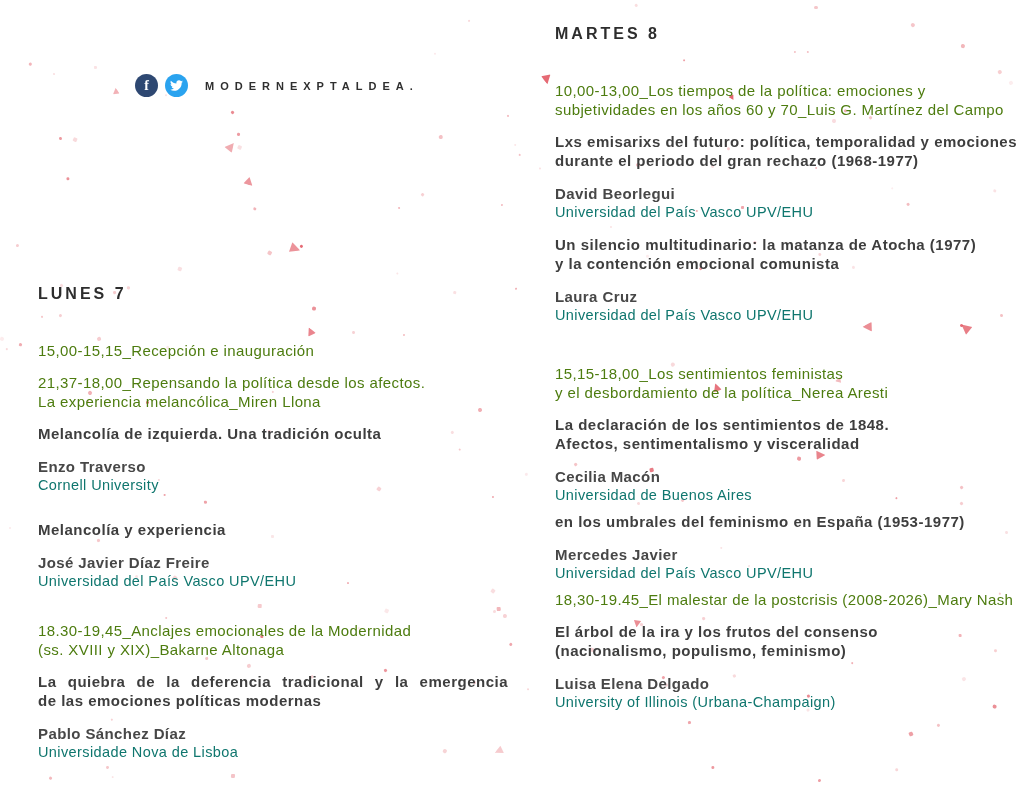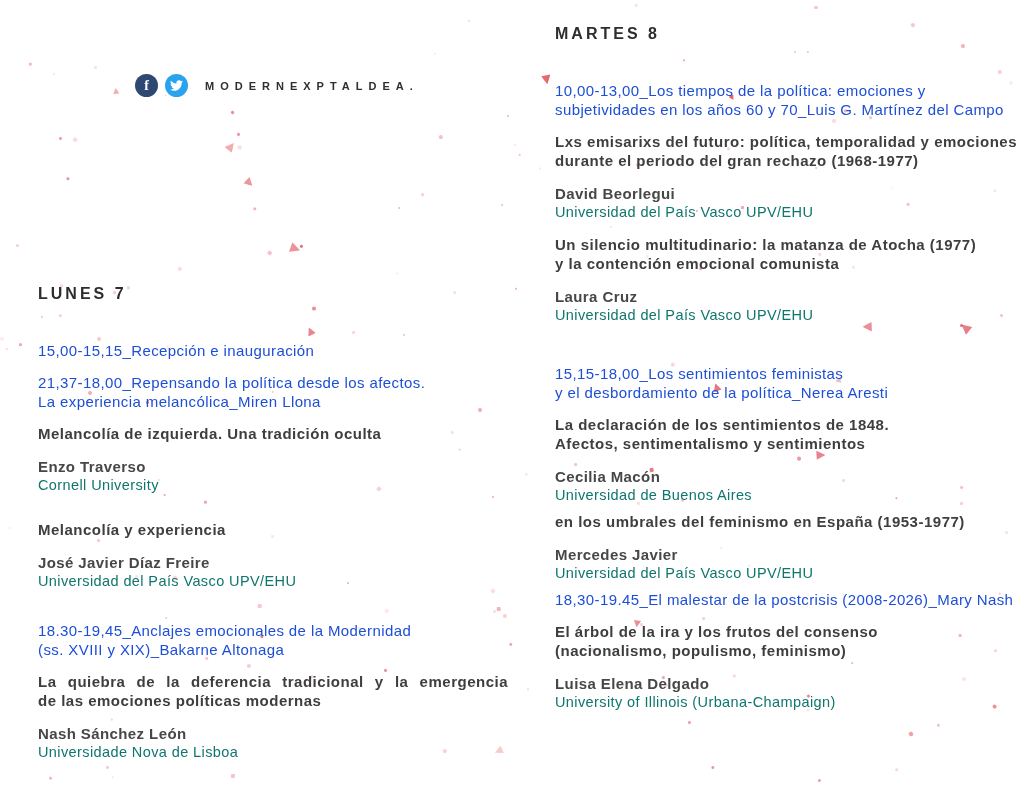--- a/index.html
+++ b/index.html
@@ -23,21 +23,21 @@
   
   .col{width:470px;}
   #col-left{left:38px;top:285px;}
   #col-right{left:555px;top:25px;width:462px;}
 
   .day-heading{
     font-size:16px;font-weight:700;letter-spacing:3px;color:#2d2d2d;margin-bottom:38px;
   }
   .session{margin-bottom:13px;}
   .session-line{
-    font-size:15px;color:#1d4ed8;letter-spacing:0.4px;line-height:19px;
+    font-size:15px;color:#4d7c0f;letter-spacing:0.4px;line-height:19px;
   }
   .talk-title{margin:0 0 14px 0;}
   .title-line{
     font-size:15px;font-weight:700;color:#3e3e3e;letter-spacing:0.5px;line-height:19px;
   }
   .title-line.jline{text-align:justify;text-align-last:justify;}
   .speaker{margin-bottom:0;}
   .speaker-name{
     font-size:15px;font-weight:700;color:#474747;letter-spacing:0.4px;line-height:19px;
   }
@@ -256,21 +256,21 @@
     <div class="gap g31"></div>
     <div class="session">
       <div class="session-line">18.30-19,45_Anclajes emocionales de la Modernidad</div>
       <div class="session-line">(ss. XVIII y XIX)_Bakarne Altonaga</div>
     </div>
     <div class="talk-title">
       <div class="title-line jline">La quiebra de la deferencia tradicional y la emergencia</div>
       <div class="title-line">de las emociones políticas modernas</div>
     </div>
     <div class="speaker">
-      <div class="speaker-name">Nash Sánchez León</div>
+      <div class="speaker-name">Pablo Sánchez Díaz</div>
       <div class="affiliation">Universidade Nova de Lisboa</div>
     </div>
   </div>
 <div class="content col" id="col-right">
     <div class="day-heading">MARTES 8</div>
     <div class="session">
       <div class="session-line">10,00-13,00_Los tiempos de la política: emociones y</div>
       <div class="session-line">subjetividades en los años 60 y 70_Luis G. Martínez del Campo</div>
     </div>
     <div class="talk-title">
@@ -290,21 +290,21 @@
       <div class="speaker-name">Laura Cruz</div>
       <div class="affiliation">Universidad del País Vasco UPV/EHU</div>
     </div>
     <div class="gap g40"></div>
     <div class="session">
       <div class="session-line">15,15-18,00_Los sentimientos feministas</div>
       <div class="session-line">y el desbordamiento de la política_Nerea Aresti</div>
     </div>
     <div class="talk-title">
       <div class="title-line">La declaración de los sentimientos de 1848.</div>
-      <div class="title-line">Afectos, sentimentalismo y sentimientos</div>
+      <div class="title-line">Afectos, sentimentalismo y visceralidad</div>
     </div>
     <div class="speaker">
       <div class="speaker-name">Cecilia Macón</div>
       <div class="affiliation">Universidad de Buenos Aires</div>
     </div>
     <div class="gap g8"></div>
     <div class="talk-title">
       <div class="title-line">en los umbrales del feminismo en España (1953-1977)</div>
     </div>
     <div class="speaker">

